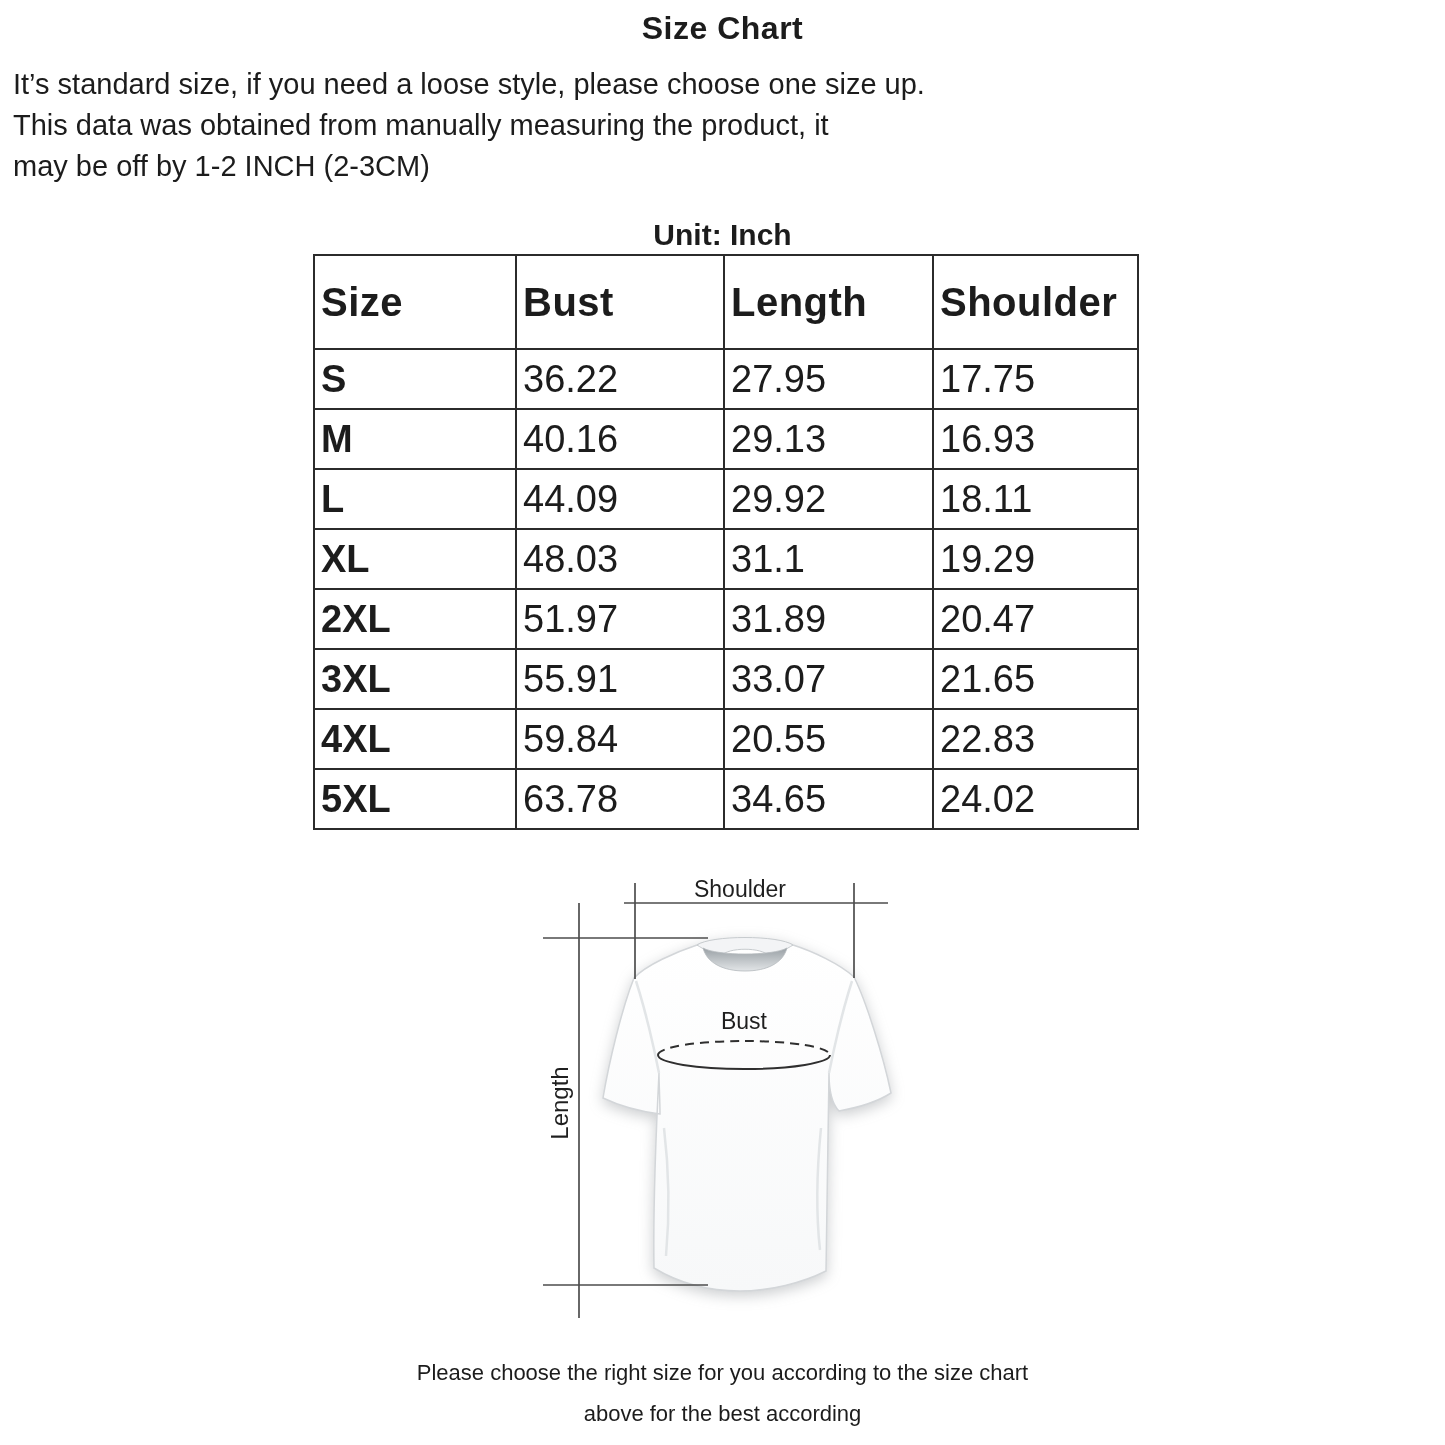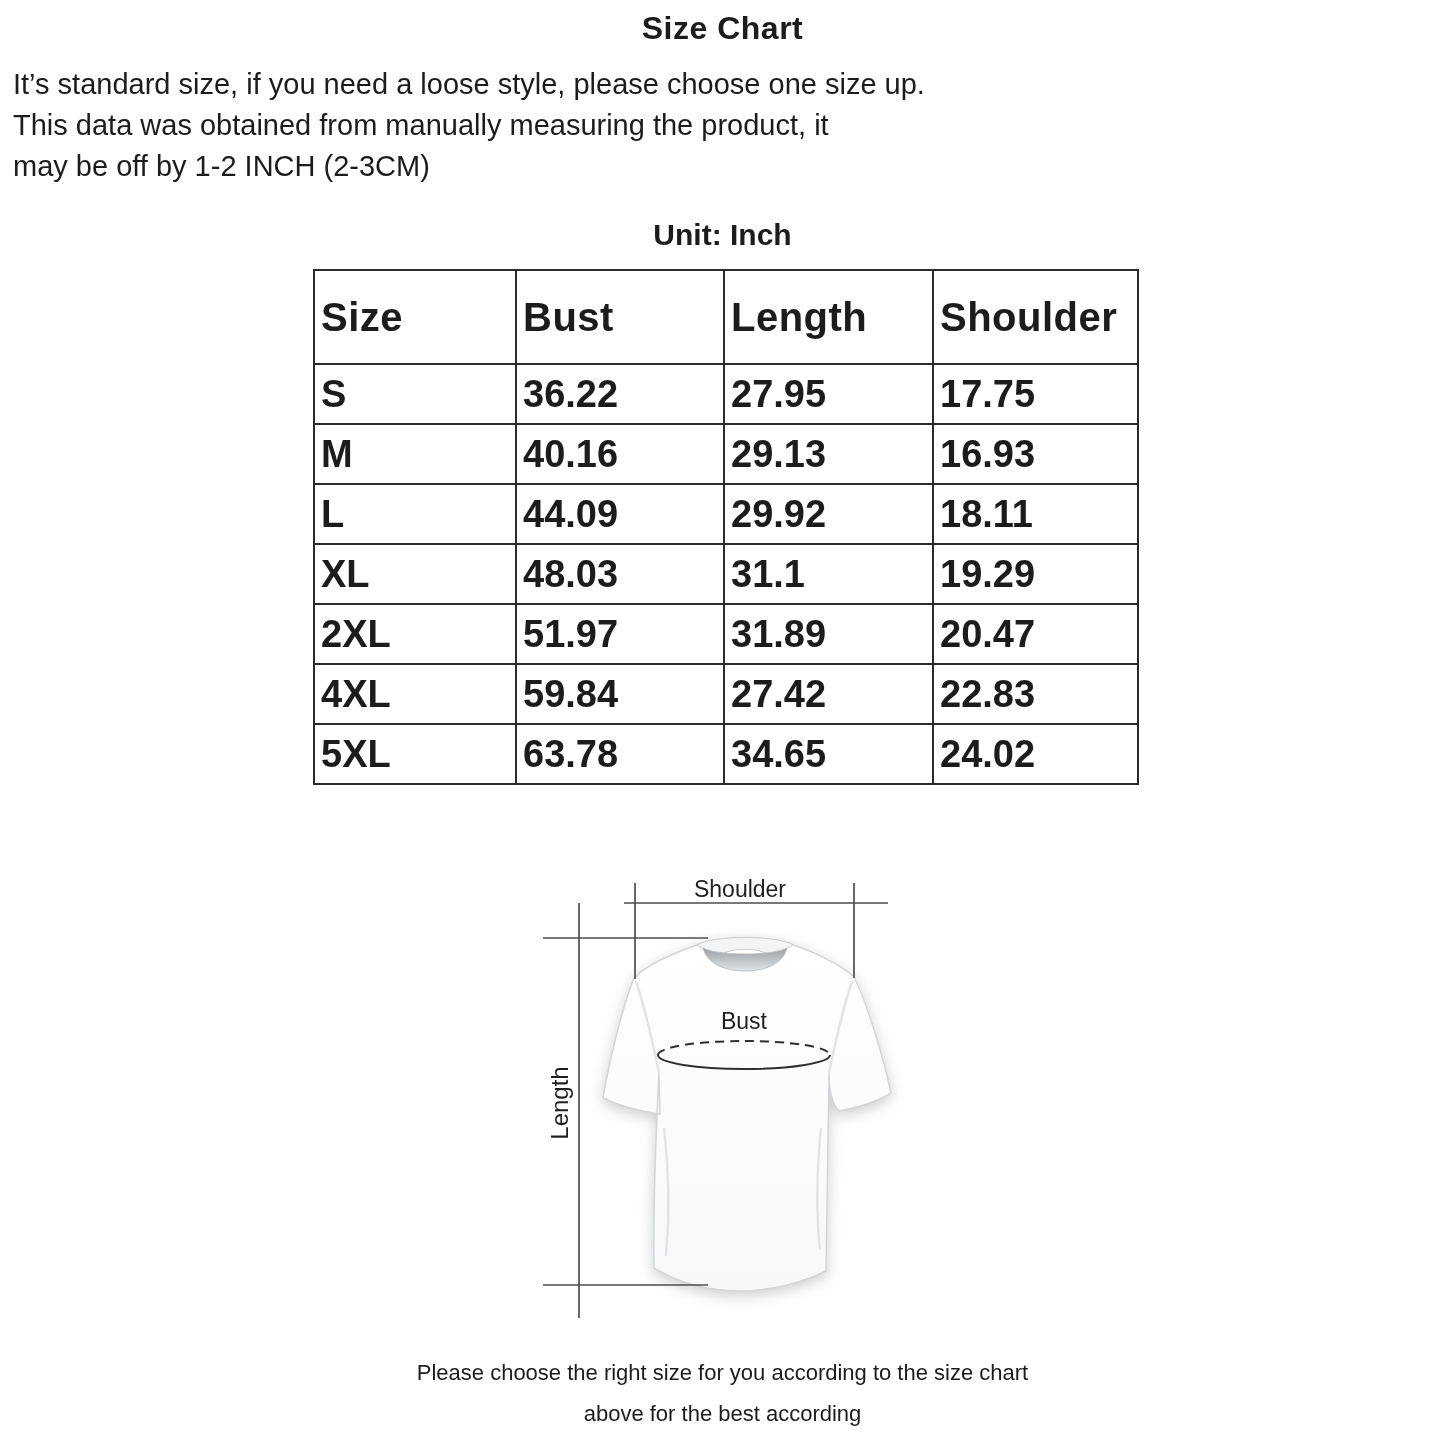--- a/index.html
+++ b/index.html
@@ -32,42 +32,42 @@
   .unit-label {
     position: absolute;
     top: 209px; left: 0; width: 100%;
     text-align: center;
     font-size: 30px;
     font-weight: 700;
     margin-top: 9px;
   }
   table.size-table {
     position: absolute;
-    left: 313px; top: 269px;
+    left: 313px; top: 254px;
     border-collapse: collapse;
     table-layout: fixed;
   }
   .size-table th, .size-table td {
     border: 2px solid #2b2b2b;
     padding: 0 0 0 6px;
     text-align: left;
     vertical-align: middle;
     overflow: hidden;
     white-space: nowrap;
   }
   .size-table th {
     height: 92px;
     font-size: 40px;
     font-weight: 700;
     letter-spacing: 0.5px;
   }
   .size-table td {
     height: 58px;
     font-size: 38px;
-    font-weight: 700;
+    font-weight: 400;
   }
   .size-table td.size-col { font-weight: 700; }
   svg.diagram {
     position: absolute;
     left: 540px; top: 878px;
   }
   .diagram text {
     font-family: "Liberation Sans", sans-serif;
     fill: #1f1f1f;
   }
@@ -142,25 +142,31 @@
       <td>19.29</td>
     </tr>
 
     <tr>
       <td class="size-col">2XL</td>
       <td>51.97</td>
       <td>31.89</td>
       <td>20.47</td>
     </tr>
 
+    <tr>
+      <td class="size-col">3XL</td>
+      <td>55.91</td>
+      <td>33.07</td>
+      <td>21.65</td>
+    </tr>
 
     <tr>
       <td class="size-col">4XL</td>
       <td>59.84</td>
-      <td>27.42</td>
+      <td>20.55</td>
       <td>22.83</td>
     </tr>
 
     <tr>
       <td class="size-col">5XL</td>
       <td>63.78</td>
       <td>34.65</td>
       <td>24.02</td>
     </tr>
   </tbody>

